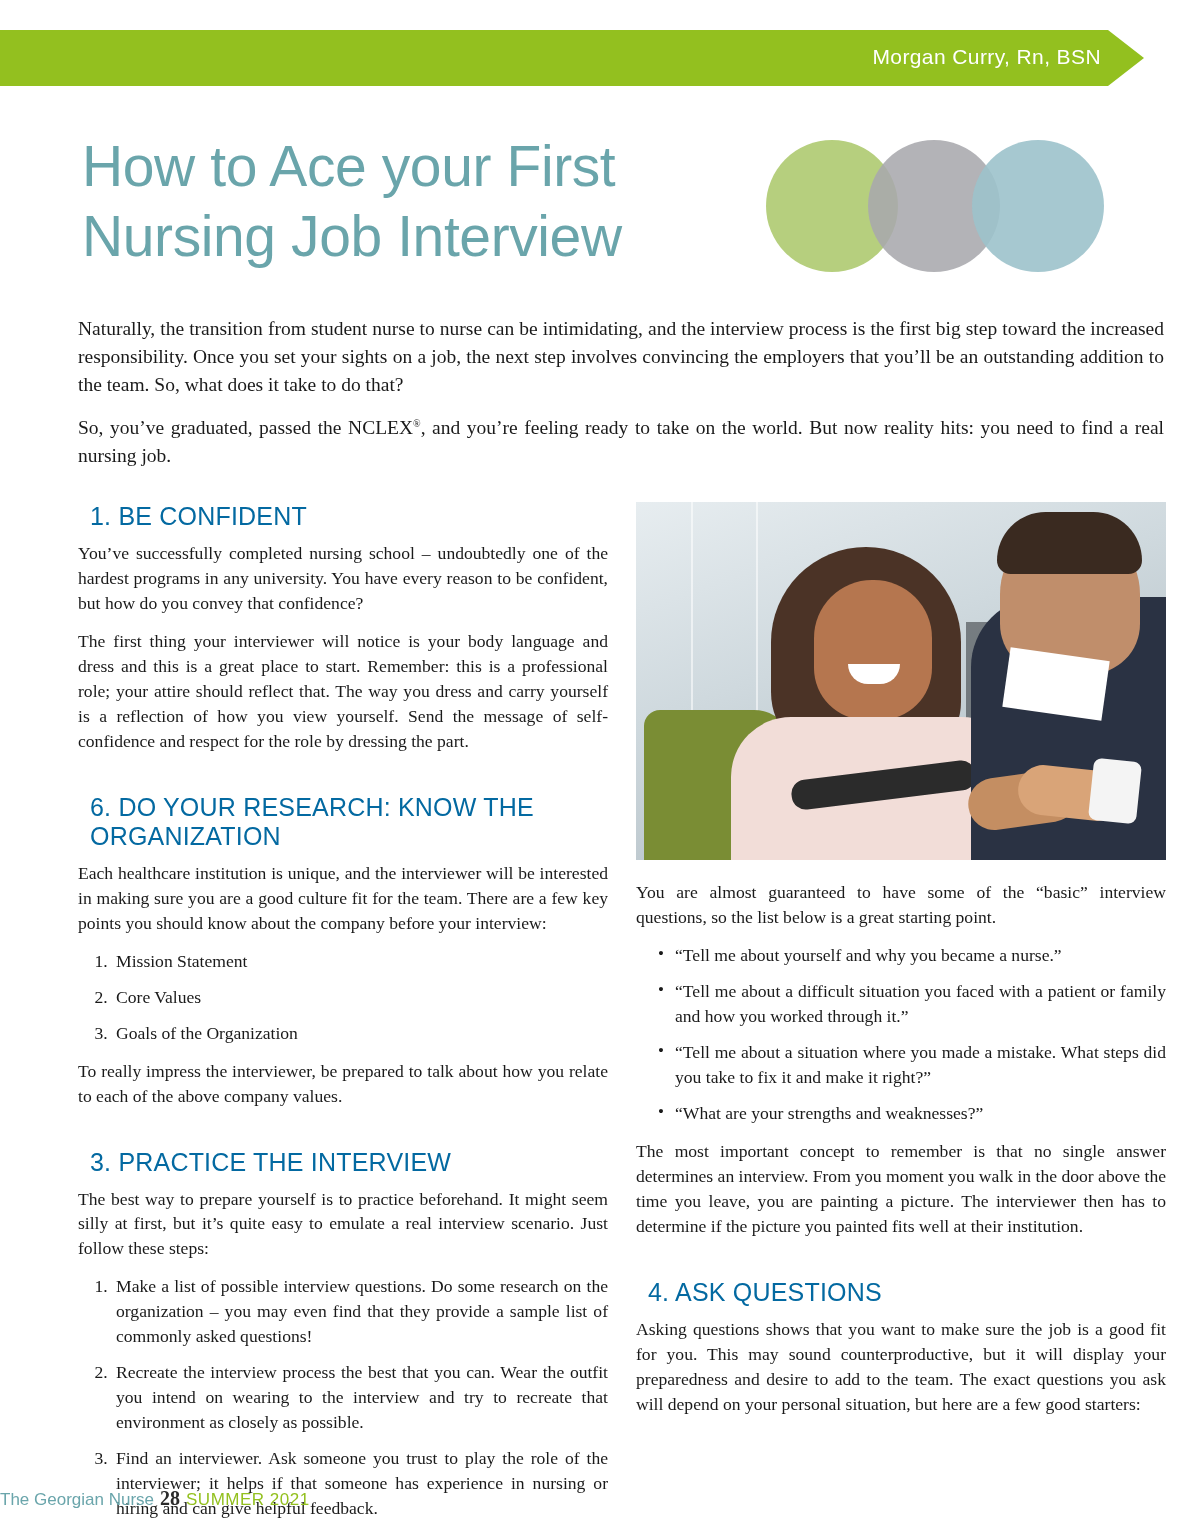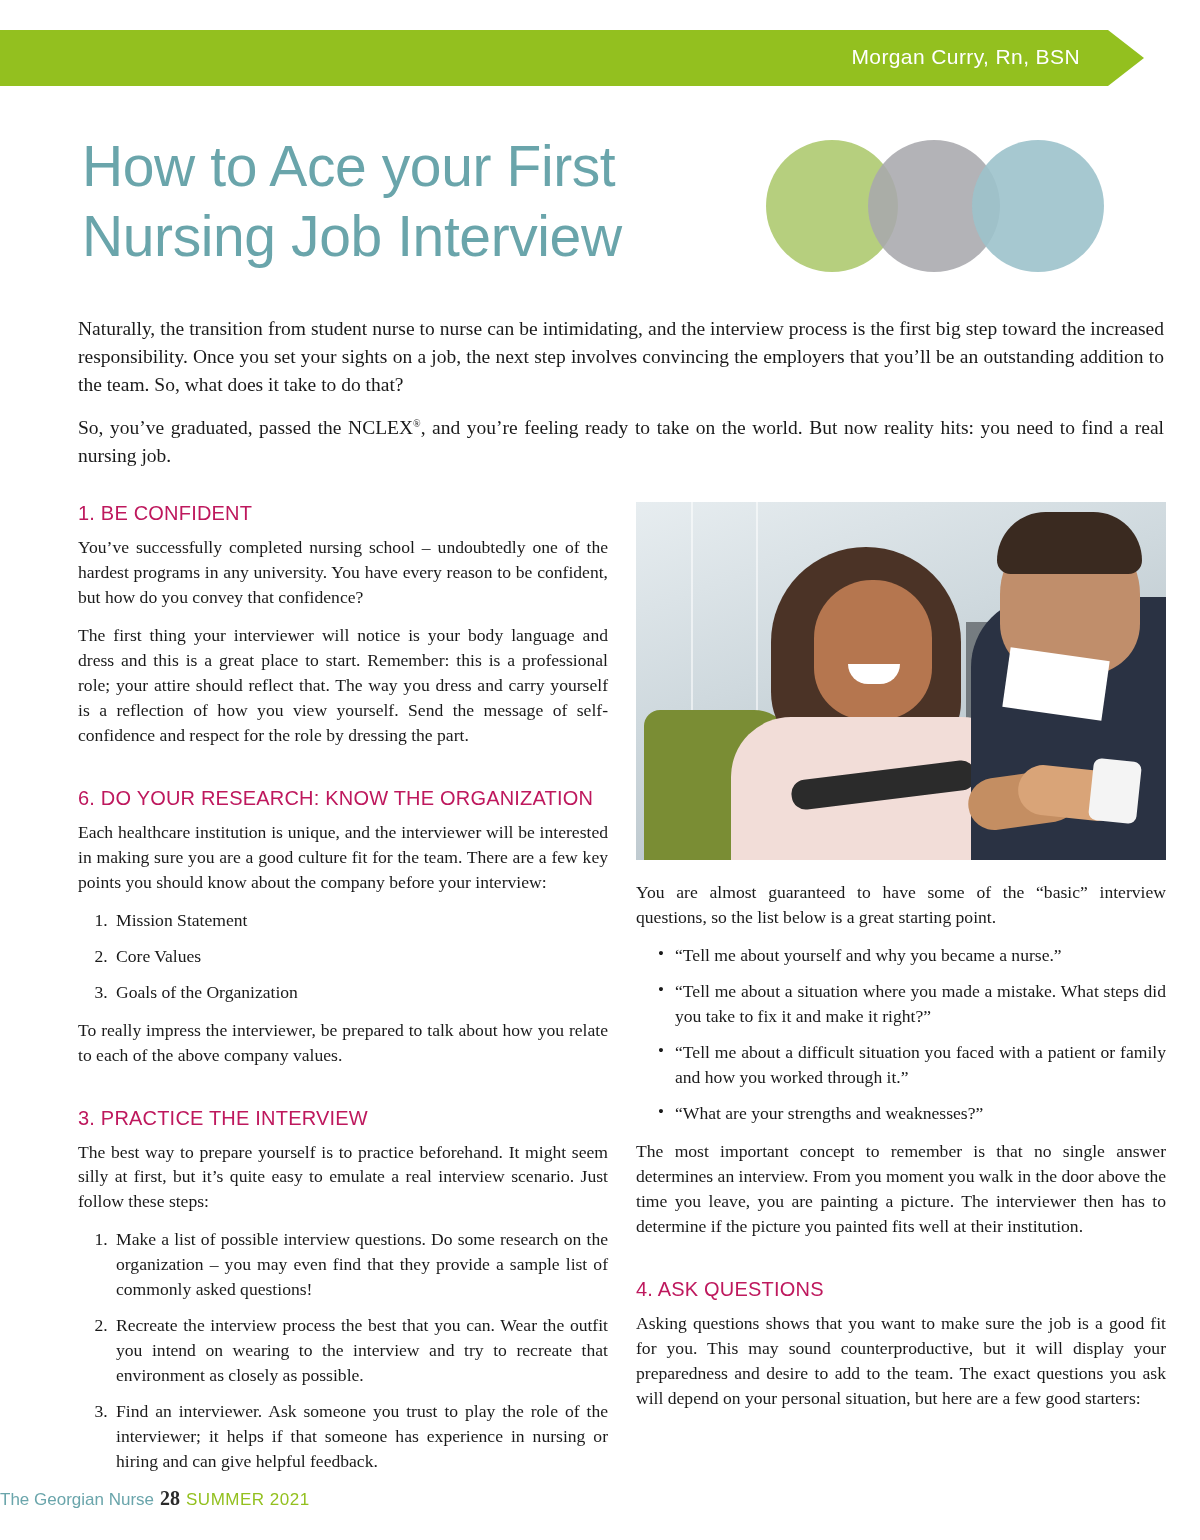--- a/index.html
+++ b/index.html
@@ -16,20 +16,21 @@
     overflow: hidden;
   }
 
   
   .header-banner {
     position: absolute;
     top: 30px;
     left: 0;
     width: 1142px;
     height: 56px;
+    padding-left: 21px;
   }
   .header-banner .bar {
     position: absolute;
     top: 0;
     left: 0;
     width: 1108px;
     height: 56px;
     background: #93c01f;
   }
   .header-banner .point {
@@ -109,23 +110,23 @@
   .col {
     position: absolute;
     width: 530px;
   }
   .col-left  { top: 502px; left: 78px; }
   .col-right { top: 880px; left: 636px; }
 
   h2.section-heading {
     font-family: "Liberation Sans", sans-serif;
     font-weight: 400;
-    font-size: 20px;
-    color: #be185d;
-    margin: 0 0 10px 0;
+    font-size: 25px;
+    color: #0369a1;
+    margin: 0 0 10px 12px;
     letter-spacing: 0.2px;
   }
   .col p {
     margin: 0 0 13px 0;
     font-size: 17.6px;
     line-height: 1.42;
     text-align: justify;
   }
   .spacer-lg { height: 26px; }
 
@@ -331,22 +332,22 @@
   <div class="man-collar"></div>
   <div class="hand-a"></div>
   <div class="hand-b"></div>
   <div class="cuff"></div>
 </div>
 
 <div class="col col-right">
   <p>You are almost guaranteed to have some of the “basic” interview questions, so the list below is a great starting point.</p>
   <ul class="doc-list">
     <li>“Tell me about yourself and why you became a nurse.”</li>
+    <li>“Tell me about a difficult situation you faced with a patient or family and how you worked through it.”</li>
     <li>“Tell me about a situation where you made a mistake. What steps did you take to fix it and make it right?”</li>
-    <li>“Tell me about a difficult situation you faced with a patient or family and how you worked through it.”</li>
     <li>“What are your strengths and weaknesses?”</li>
   </ul>
   <p>The most important concept to remember is that no single answer determines an interview. From you moment you walk in the door above the time you leave, you are painting a picture. The interviewer then has to determine if the picture you painted fits well at their institution.</p>
 
   <div class="spacer-lg"></div>
 
   <h2 class="section-heading">4. ASK QUESTIONS</h2>
   <p>Asking questions shows that you want to make sure the job is a good fit for you. This may sound counterproductive, but it will display your preparedness and desire to add to the team. The exact questions you ask will depend on your personal situation, but here are a few good starters:</p>
 </div>
 

